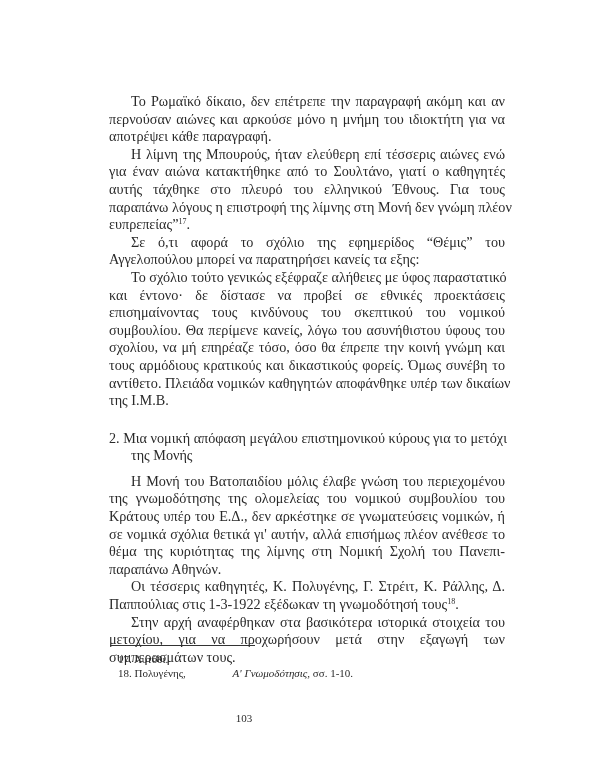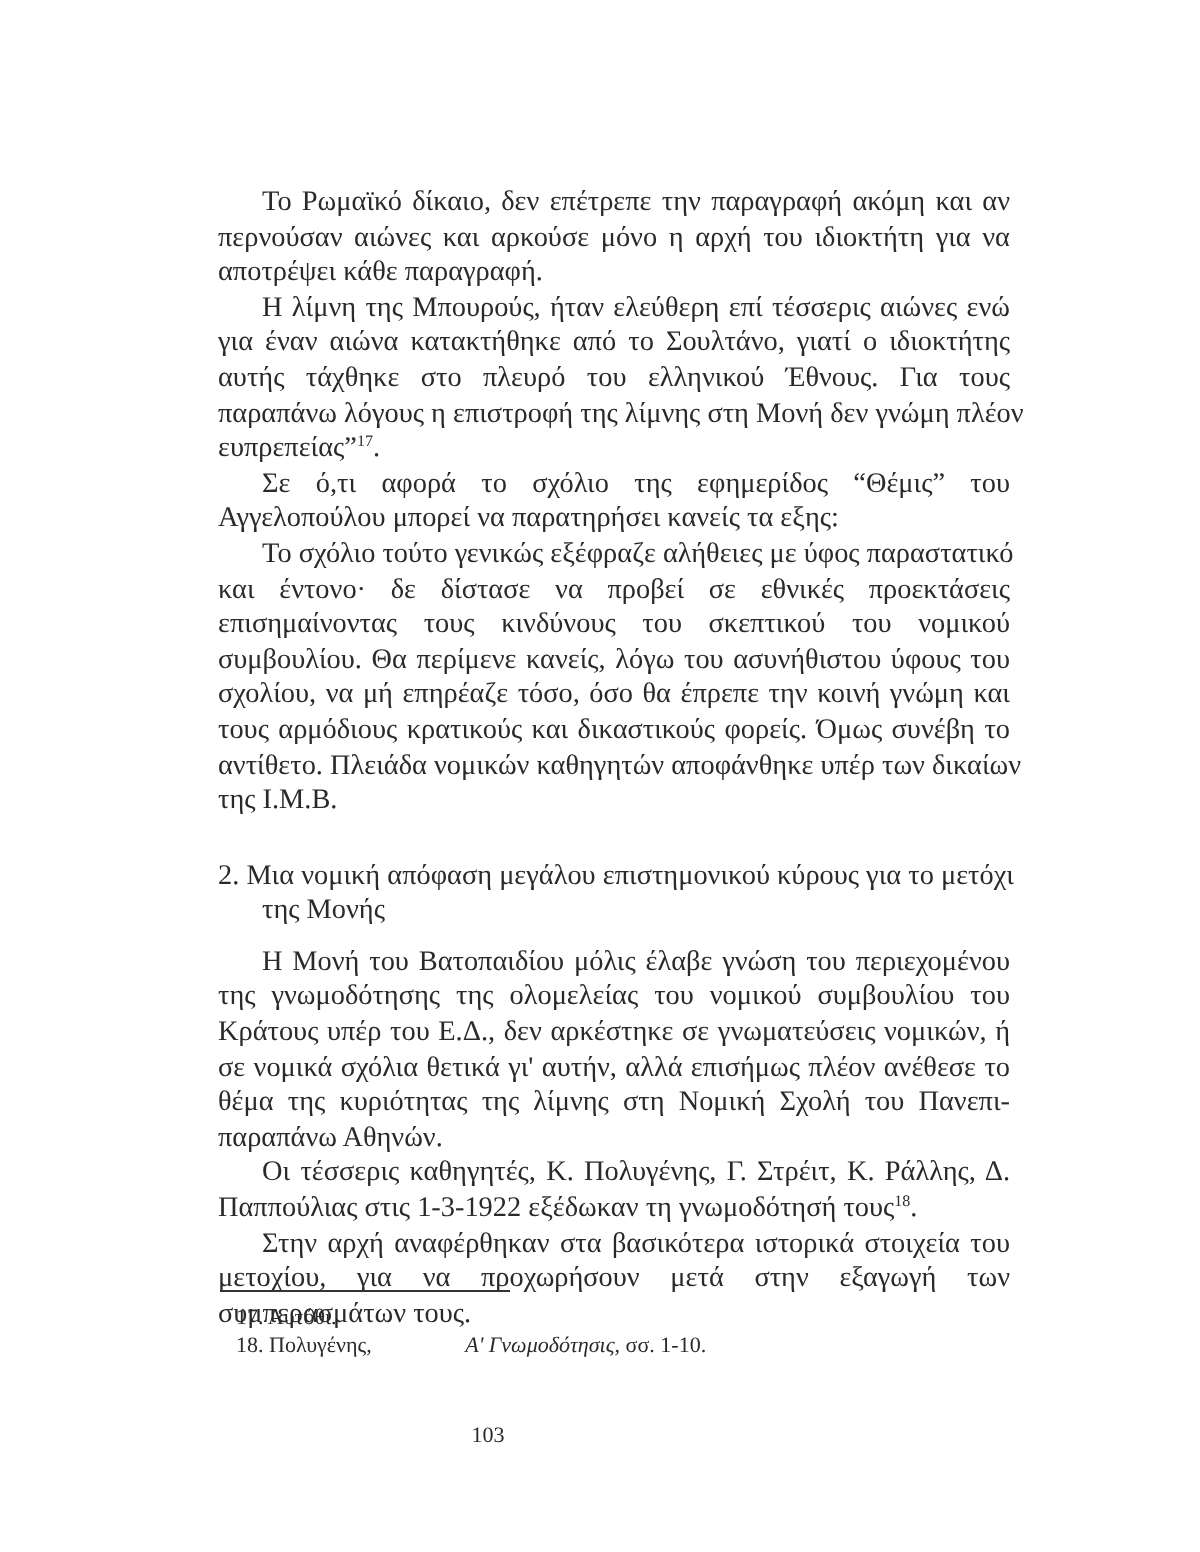--- a/index.html
+++ b/index.html
@@ -24,27 +24,27 @@
   .fn i { font-style: italic; padding-left: 44px; }
   .page-number { position: absolute; left: 0; width: 488px; top: 712px; text-align: center; font-size: 11px; }
 </style>
 </head>
 <body>
 
 <div class="page">
 
   <div>
     <div class="line indent">Το Ρωμαϊκό δίκαιο, δεν επέτρεπε την παραγραφή ακόμη και αν</div>
-    <div class="line">περνούσαν αιώνες και αρκούσε μόνο η αρχή του ιδιοκτήτη για να</div>
+    <div class="line">περνούσαν αιώνες και αρκούσε μόνο η μνήμη του ιδιοκτήτη για να</div>
     <div class="line last">αποτρέψει κάθε παραγραφή.</div>
   </div>
 
   <div>
     <div class="line indent">Η λίμνη της Μπουρούς, ήταν ελεύθερη επί τέσσερις αιώνες ενώ</div>
-    <div class="line">για έναν αιώνα κατακτήθηκε από το Σουλτάνο, γιατί ο ιδιοκτήτης</div>
+    <div class="line">για έναν αιώνα κατακτήθηκε από το Σουλτάνο, γιατί ο καθηγητές</div>
     <div class="line">αυτής τάχθηκε στο πλευρό του ελληνικού Έθνους. Για τους</div>
     <div class="line">παραπάνω λόγους η επιστροφή της λίμνης στη Μονή δεν γνώμη πλέον</div>
     <div class="line last"><span>ευπρεπείας”</span><sup>17</sup><span>.</span></div>
   </div>
 
   <div>
     <div class="line indent">Σε ό,τι αφορά το σχόλιο της εφημερίδος “Θέμις” του</div>
     <div class="line last">Αγγελοπούλου μπορεί να παρατηρήσει κανείς τα εξης:</div>
   </div>
 

